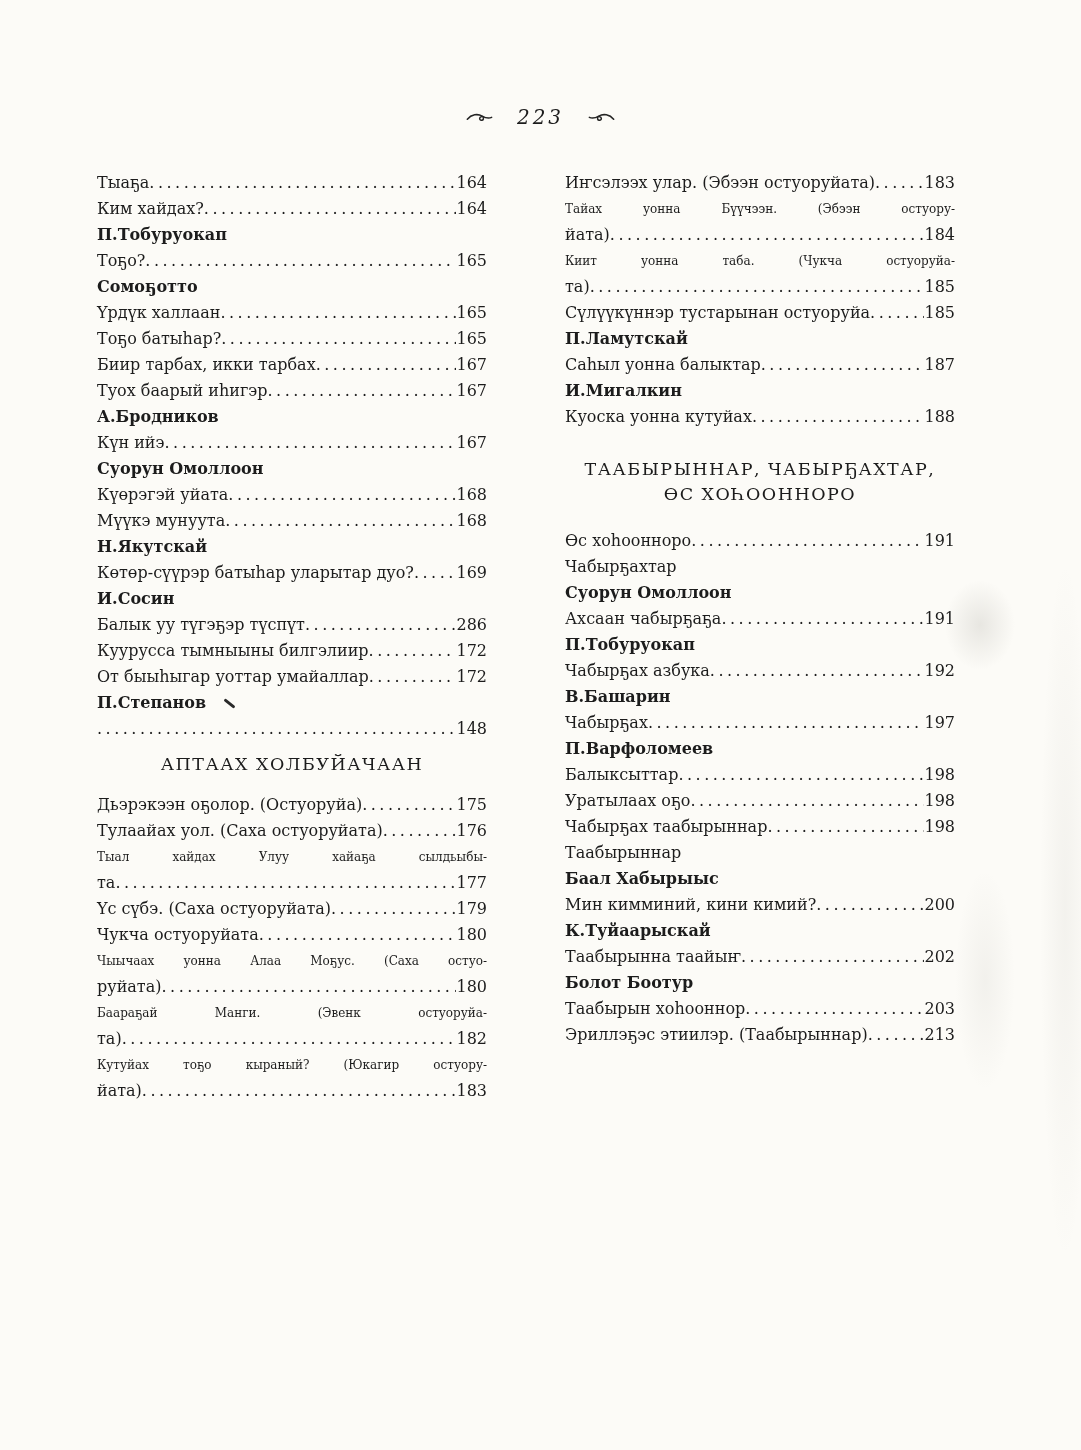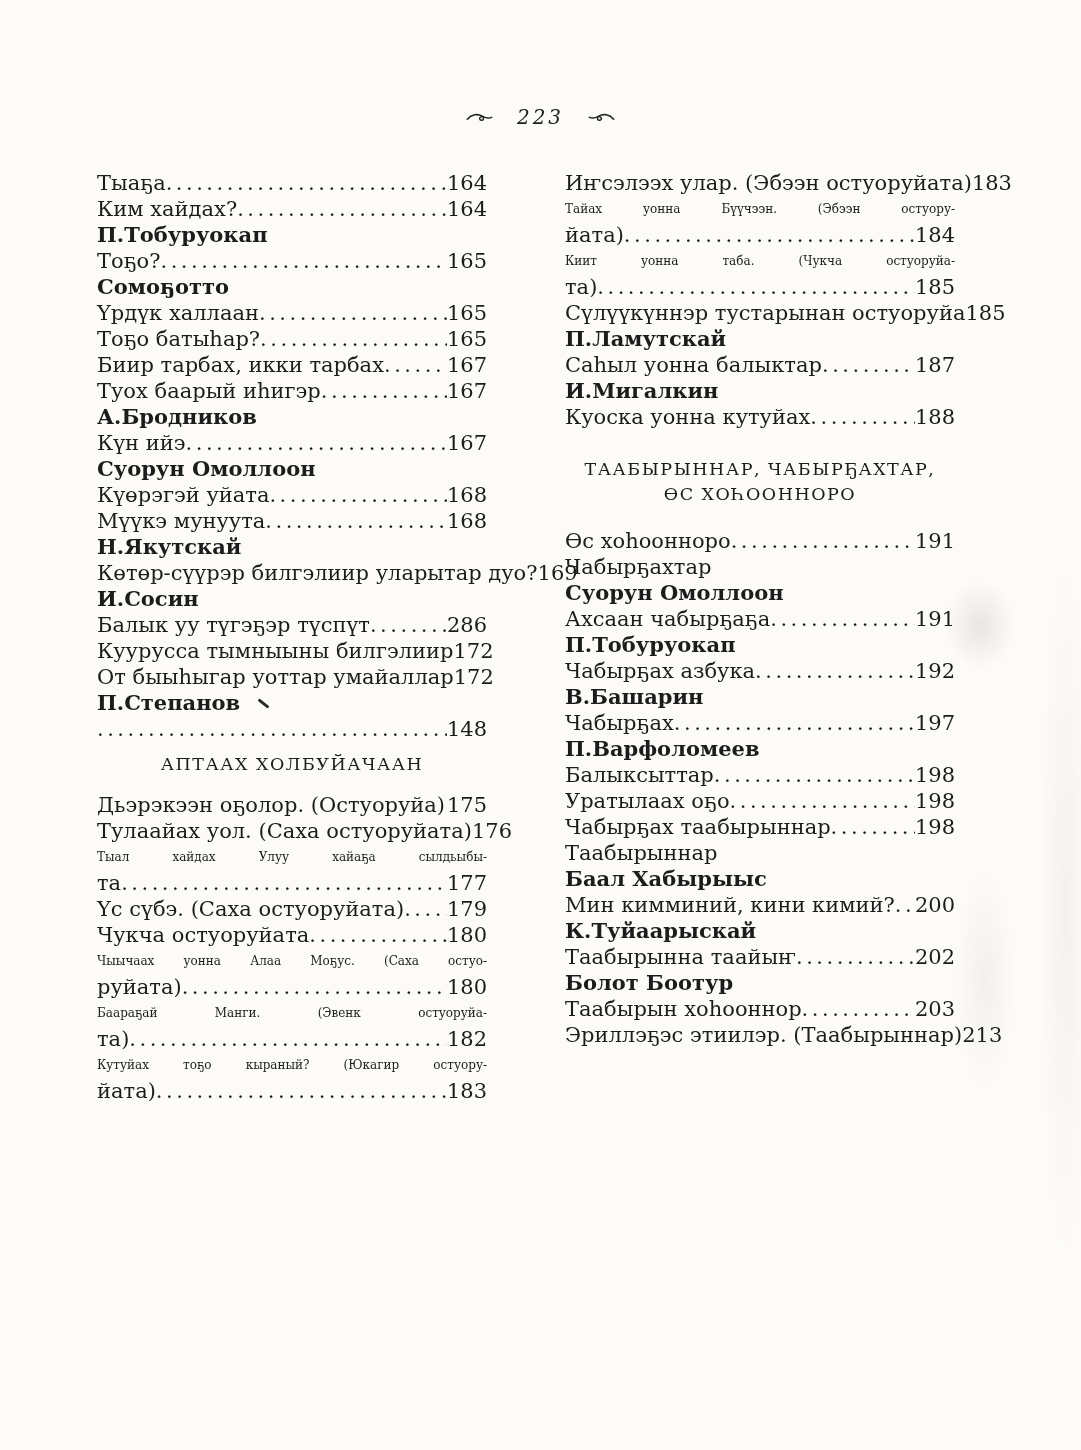--- a/index.html
+++ b/index.html
@@ -35,21 +35,21 @@
     padding-left: 97px;
     gap: 78px;
     margin-top: 40px;
   }
   .col { width: 390px; flex: 0 0 390px; }
 
   .row {
     display: flex;
     align-items: baseline;
     line-height: 26px;
-    font-size: 21px;
+    font-size: 16px;
   }
   .entry-title { white-space: nowrap; flex: 0 0 auto; }
   .leader {
     flex: 1 1 auto;
     min-width: 0;
     overflow: hidden;
     white-space: nowrap;
     letter-spacing: 3.5px;
   }
   .leader::after {
@@ -177,21 +177,21 @@
         </div>
         <div class="row entry">
           <span class="entry-title">Мүүкэ мунуута</span>
           <span class="leader"></span>
           <span class="entry-page">168</span>
         </div>
         <div class="row author">
           <span class="author-text">Н.Якутскай</span>
         </div>
         <div class="row entry">
-          <span class="entry-title">Көтөр-сүүрэр билгэлиир уларытар дуо?</span>
+          <span class="entry-title">Көтөр-сүүрэр батыһар уларытар дуо?</span>
           <span class="leader"></span>
           <span class="entry-page">169</span>
         </div>
         <div class="row author">
           <span class="author-text">И.Сосин</span>
         </div>
         <div class="row entry">
           <span class="entry-title">Балык уу түгэҕэр түспүт</span>
           <span class="leader"></span>
           <span class="entry-page">286</span>

